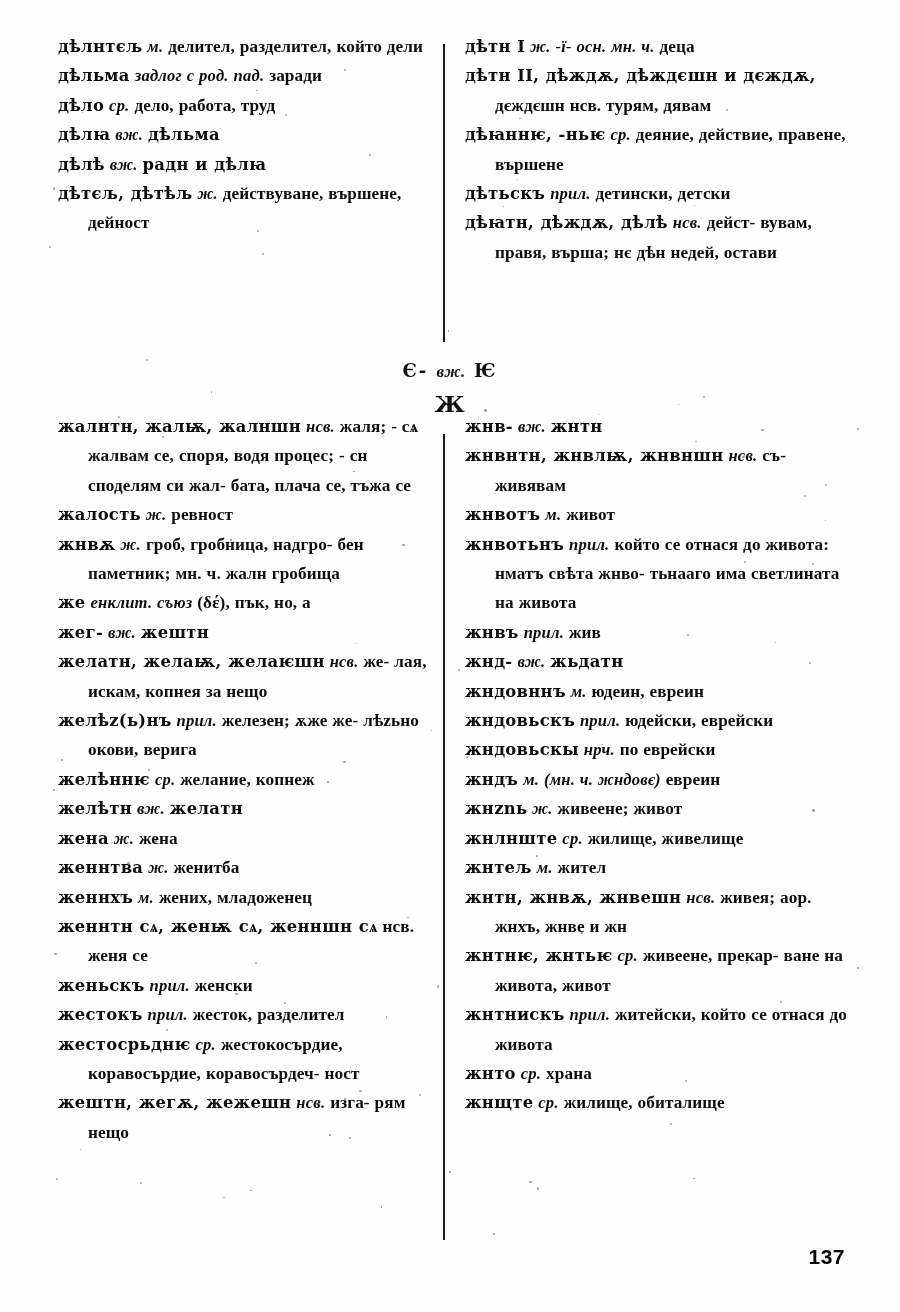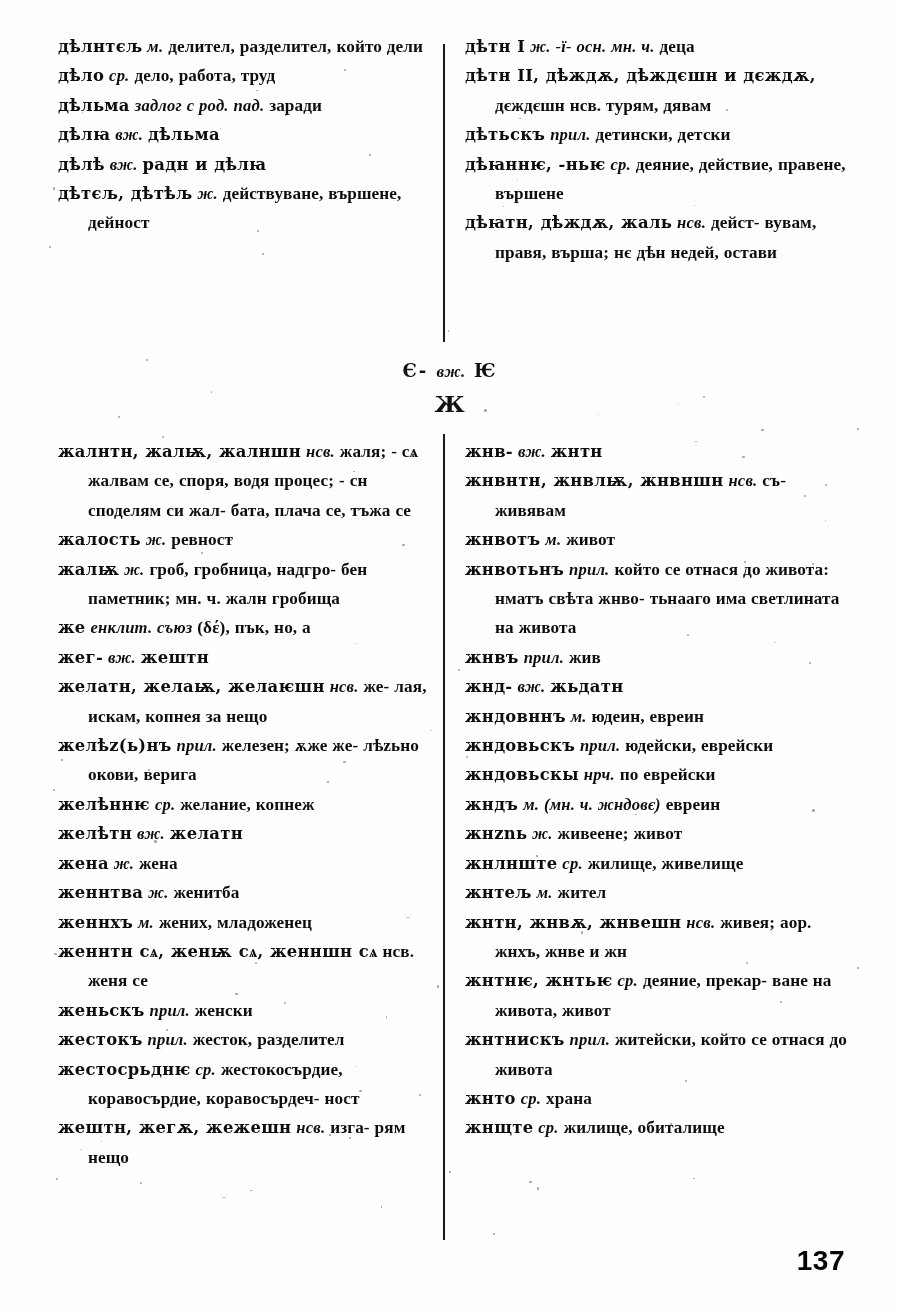--- a/index.html
+++ b/index.html
@@ -75,21 +75,21 @@
     font-size: 16.4px;
     letter-spacing: 0.3px;
   }
 
   
   #top-block { left: 58px; top: 32px; width: 790px; }
   #top-left  { width: 383px; }
   #top-right { width: 383px; margin-left: 24px; }
 
   
-  #bottom-block { left: 58px; top: 437px; width: 790px; }
+  #bottom-block { left: 58px; top: 412px; width: 790px; }
   #bottom-left  { width: 383px; }
   #bottom-right { width: 383px; margin-left: 24px; }
 
   
   .divider {
     position: absolute;
     width: 1.6px;
     background: #1a1a1a;
     left: 443px;
   }
@@ -120,21 +120,21 @@
     letter-spacing: 1px;
   }
 
   
   #page-number {
     position: absolute;
     right: 55px;
     top: 1245px;
     font-family: "Liberation Sans", "DejaVu Sans", sans-serif;
     font-weight: 700;
-    font-size: 28px;
+    font-size: 21px;
     letter-spacing: 0.5px;
     color: #050505;
   }
 
   
   .speckle {
     position: absolute;
     background: #4a4a4a;
     border-radius: 50%;
     opacity: .5;
@@ -144,49 +144,49 @@
 <body>
 
 <div class="page">
 
   <div class="divider" id="divider-top"></div>
   <div class="divider" id="divider-bottom"></div>
 
   <div class="block" id="top-block">
     <div class="col" id="top-left">
         <p class="entry"><span class="hw">дѣлнтєљ</span> <span class="gr">м.</span> <span class="gl">делител, разделител,</span> <span class="gl">който дели</span></p>
+        <p class="entry"><span class="hw">дѣльма</span> <span class="gr">задлог с род. пад.</span> <span class="gl">заради</span></p>
         <p class="entry"><span class="hw">дѣло</span> <span class="gr">ср.</span> <span class="gl">дело, работа, труд</span></p>
-        <p class="entry"><span class="hw">дѣльма</span> <span class="gr">задлог с род. пад.</span> <span class="gl">заради</span></p>
         <p class="entry"><span class="hw">дѣлꙗ</span> <span class="gr">вж.</span> <span class="cit">дѣльма</span></p>
         <p class="entry"><span class="hw">дѣлѣ</span> <span class="gr">вж.</span> <span class="cit">радн и дѣлꙗ</span></p>
         <p class="entry"><span class="hw">дѣтєљ, дѣтѣљ</span> <span class="gr">ж.</span> <span class="gl">действуване,</span> <span class="gl">вършене, дейност</span></p>
       </div>
     <div class="col" id="top-right">
         <p class="entry"><span class="hw">дѣтн I</span> <span class="gr">ж. -ї- осн. мн. ч.</span> <span class="gl">деца</span></p>
         <p class="entry"><span class="hw">дѣтн II, дѣждѫ, дѣждєшн и дєждѫ,</span> <span class="gl">дєждєшн нсв. турям, дявам</span></p>
+        <p class="entry"><span class="hw">дѣꙗннѥ, -ньѥ</span> <span class="gr">ср.</span> <span class="gl">деяние, действие,</span> <span class="gl">правене, вършене</span></p>
         <p class="entry"><span class="hw">дѣтьскъ</span> <span class="gr">прил.</span> <span class="gl">детински, детски</span></p>
-        <p class="entry"><span class="hw">дѣꙗннѥ, -ньѥ</span> <span class="gr">ср.</span> <span class="gl">деяние, действие,</span> <span class="gl">правене, вършене</span></p>
-        <p class="entry"><span class="hw">дѣꙗтн, дѣждѫ, жаль</span> <span class="gr">нсв.</span> <span class="gl">дейст-</span> <span class="gl">вувам, правя, върша; нє дѣн</span> <span class="gl">недей, остави</span></p>
+        <p class="entry"><span class="hw">дѣꙗтн, дѣждѫ, дѣлѣ</span> <span class="gr">нсв.</span> <span class="gl">дейст-</span> <span class="gl">вувам, правя, върша; нє дѣн</span> <span class="gl">недей, остави</span></p>
       </div>
   </div>
 
   <div id="section-head">
     <p id="xref-line">
       <span>Є-</span>
       <span class="gr">вж.</span>
       <span>Ѥ</span>
     </p>
     <p id="letter-heading">Ж</p>
   </div>
 
   <div class="block" id="bottom-block">
     <div class="col" id="bottom-left">
         <p class="entry"><span class="hw">жалнтн, жалѭ, жалншн</span> <span class="gr">нсв.</span> <span class="gl">жаля;</span> <span class="gl">- сѧ жалвам се, споря, водя</span> <span class="gl">процес; - сн споделям си жал-</span> <span class="gl">бата, плача се, тъжа се</span></p>
         <p class="entry"><span class="hw">жалость</span> <span class="gr">ж.</span> <span class="gl">ревност</span></p>
-        <p class="entry"><span class="hw">жалѭ</span> <span class="gr">ж.</span> <span class="gl">гроб, гробница, надгро-</span> <span class="gl">бен паметник; мн. ч. жалн</span> <span class="gl">гробища</span></p>
+        <p class="entry"><span class="hw">жнвѫ</span> <span class="gr">ж.</span> <span class="gl">гроб, гробница, надгро-</span> <span class="gl">бен паметник; мн. ч. жалн</span> <span class="gl">гробища</span></p>
         <p class="entry"><span class="hw">же</span> <span class="gr">енклит. съюз</span> <span class="gl">(δέ), пък, но, а</span></p>
         <p class="entry"><span class="hw">жег-</span> <span class="gr">вж.</span> <span class="cit">жештн</span></p>
         <p class="entry"><span class="hw">желатн, желаѭ, желаѥшн</span> <span class="gr">нсв.</span> <span class="gl">же-</span> <span class="gl">лая, искам, копнея за нещо</span></p>
         <p class="entry"><span class="hw">желѣz(ь)нъ</span> <span class="gr">прил.</span> <span class="gl">железен; ѫже же-</span> <span class="gl">лѣzьно окови, верига</span></p>
         <p class="entry"><span class="hw">желѣннѥ</span> <span class="gr">ср.</span> <span class="gl">желание, копнеж</span></p>
         <p class="entry"><span class="hw">желѣтн</span> <span class="gr">вж.</span> <span class="cit">желатн</span></p>
         <p class="entry"><span class="hw">жена</span> <span class="gr">ж.</span> <span class="gl">жена</span></p>
         <p class="entry"><span class="hw">женнтва</span> <span class="gr">ж.</span> <span class="gl">женитба</span></p>
         <p class="entry"><span class="hw">женнхъ</span> <span class="gr">м.</span> <span class="gl">жених, младоженец</span></p>
         <p class="entry"><span class="hw">женнтн сѧ, женѭ сѧ, женншн сѧ</span> <span class="gl">нсв. женя се</span></p>
@@ -203,21 +203,21 @@
         <p class="entry"><span class="hw">жнвъ</span> <span class="gr">прил.</span> <span class="gl">жив</span></p>
         <p class="entry"><span class="hw">жнд-</span> <span class="gr">вж.</span> <span class="cit">жьдатн</span></p>
         <p class="entry"><span class="hw">жндовннъ</span> <span class="gr">м.</span> <span class="gl">юдеин, евреин</span></p>
         <p class="entry"><span class="hw">жндовьскъ</span> <span class="gr">прил.</span> <span class="gl">юдейски, еврейски</span></p>
         <p class="entry"><span class="hw">жндовьскы</span> <span class="gr">нрч.</span> <span class="gl">по еврейски</span></p>
         <p class="entry"><span class="hw">жндъ</span> <span class="gr">м. (мн. ч. жндовє)</span> <span class="gl">евреин</span></p>
         <p class="entry"><span class="hw">жнznь</span> <span class="gr">ж.</span> <span class="gl">живеене; живот</span></p>
         <p class="entry"><span class="hw">жнлнште</span> <span class="gr">ср.</span> <span class="gl">жилище, живелище</span></p>
         <p class="entry"><span class="hw">жнтељ</span> <span class="gr">м.</span> <span class="gl">жител</span></p>
         <p class="entry"><span class="hw">жнтн, жнвѫ, жнвешн</span> <span class="gr">нсв.</span> <span class="gl">живея;</span> <span class="gl">аор. жнхъ, жнве и жн</span></p>
-        <p class="entry"><span class="hw">жнтнѥ, жнтьѥ</span> <span class="gr">ср.</span> <span class="gl">деяние, прекар-</span> <span class="gl">ване на живота, живот</span></p>
+        <p class="entry"><span class="hw">жнтнѥ, жнтьѥ</span> <span class="gr">ср.</span> <span class="gl">живеене, прекар-</span> <span class="gl">ване на живота, живот</span></p>
         <p class="entry"><span class="hw">жнтнискъ</span> <span class="gr">прил.</span> <span class="gl">житейски, който</span> <span class="gl">се отнася до живота</span></p>
         <p class="entry"><span class="hw">жнто</span> <span class="gr">ср.</span> <span class="gl">храна</span></p>
         <p class="entry"><span class="hw">жнщте</span> <span class="gr">ср.</span> <span class="gl">жилище, обиталище</span></p>
       </div>
   </div>
 
   <div id="page-number">137</div>
 
 <div class="speckle" style="width: 1.85717px; height: 1.85717px; left: 385.593px; top: 1016.07px;"></div>
     <div class="speckle" style="width: 2.15688px; height: 2.15688px; left: 54.4147px; top: 953.08px;"></div>

